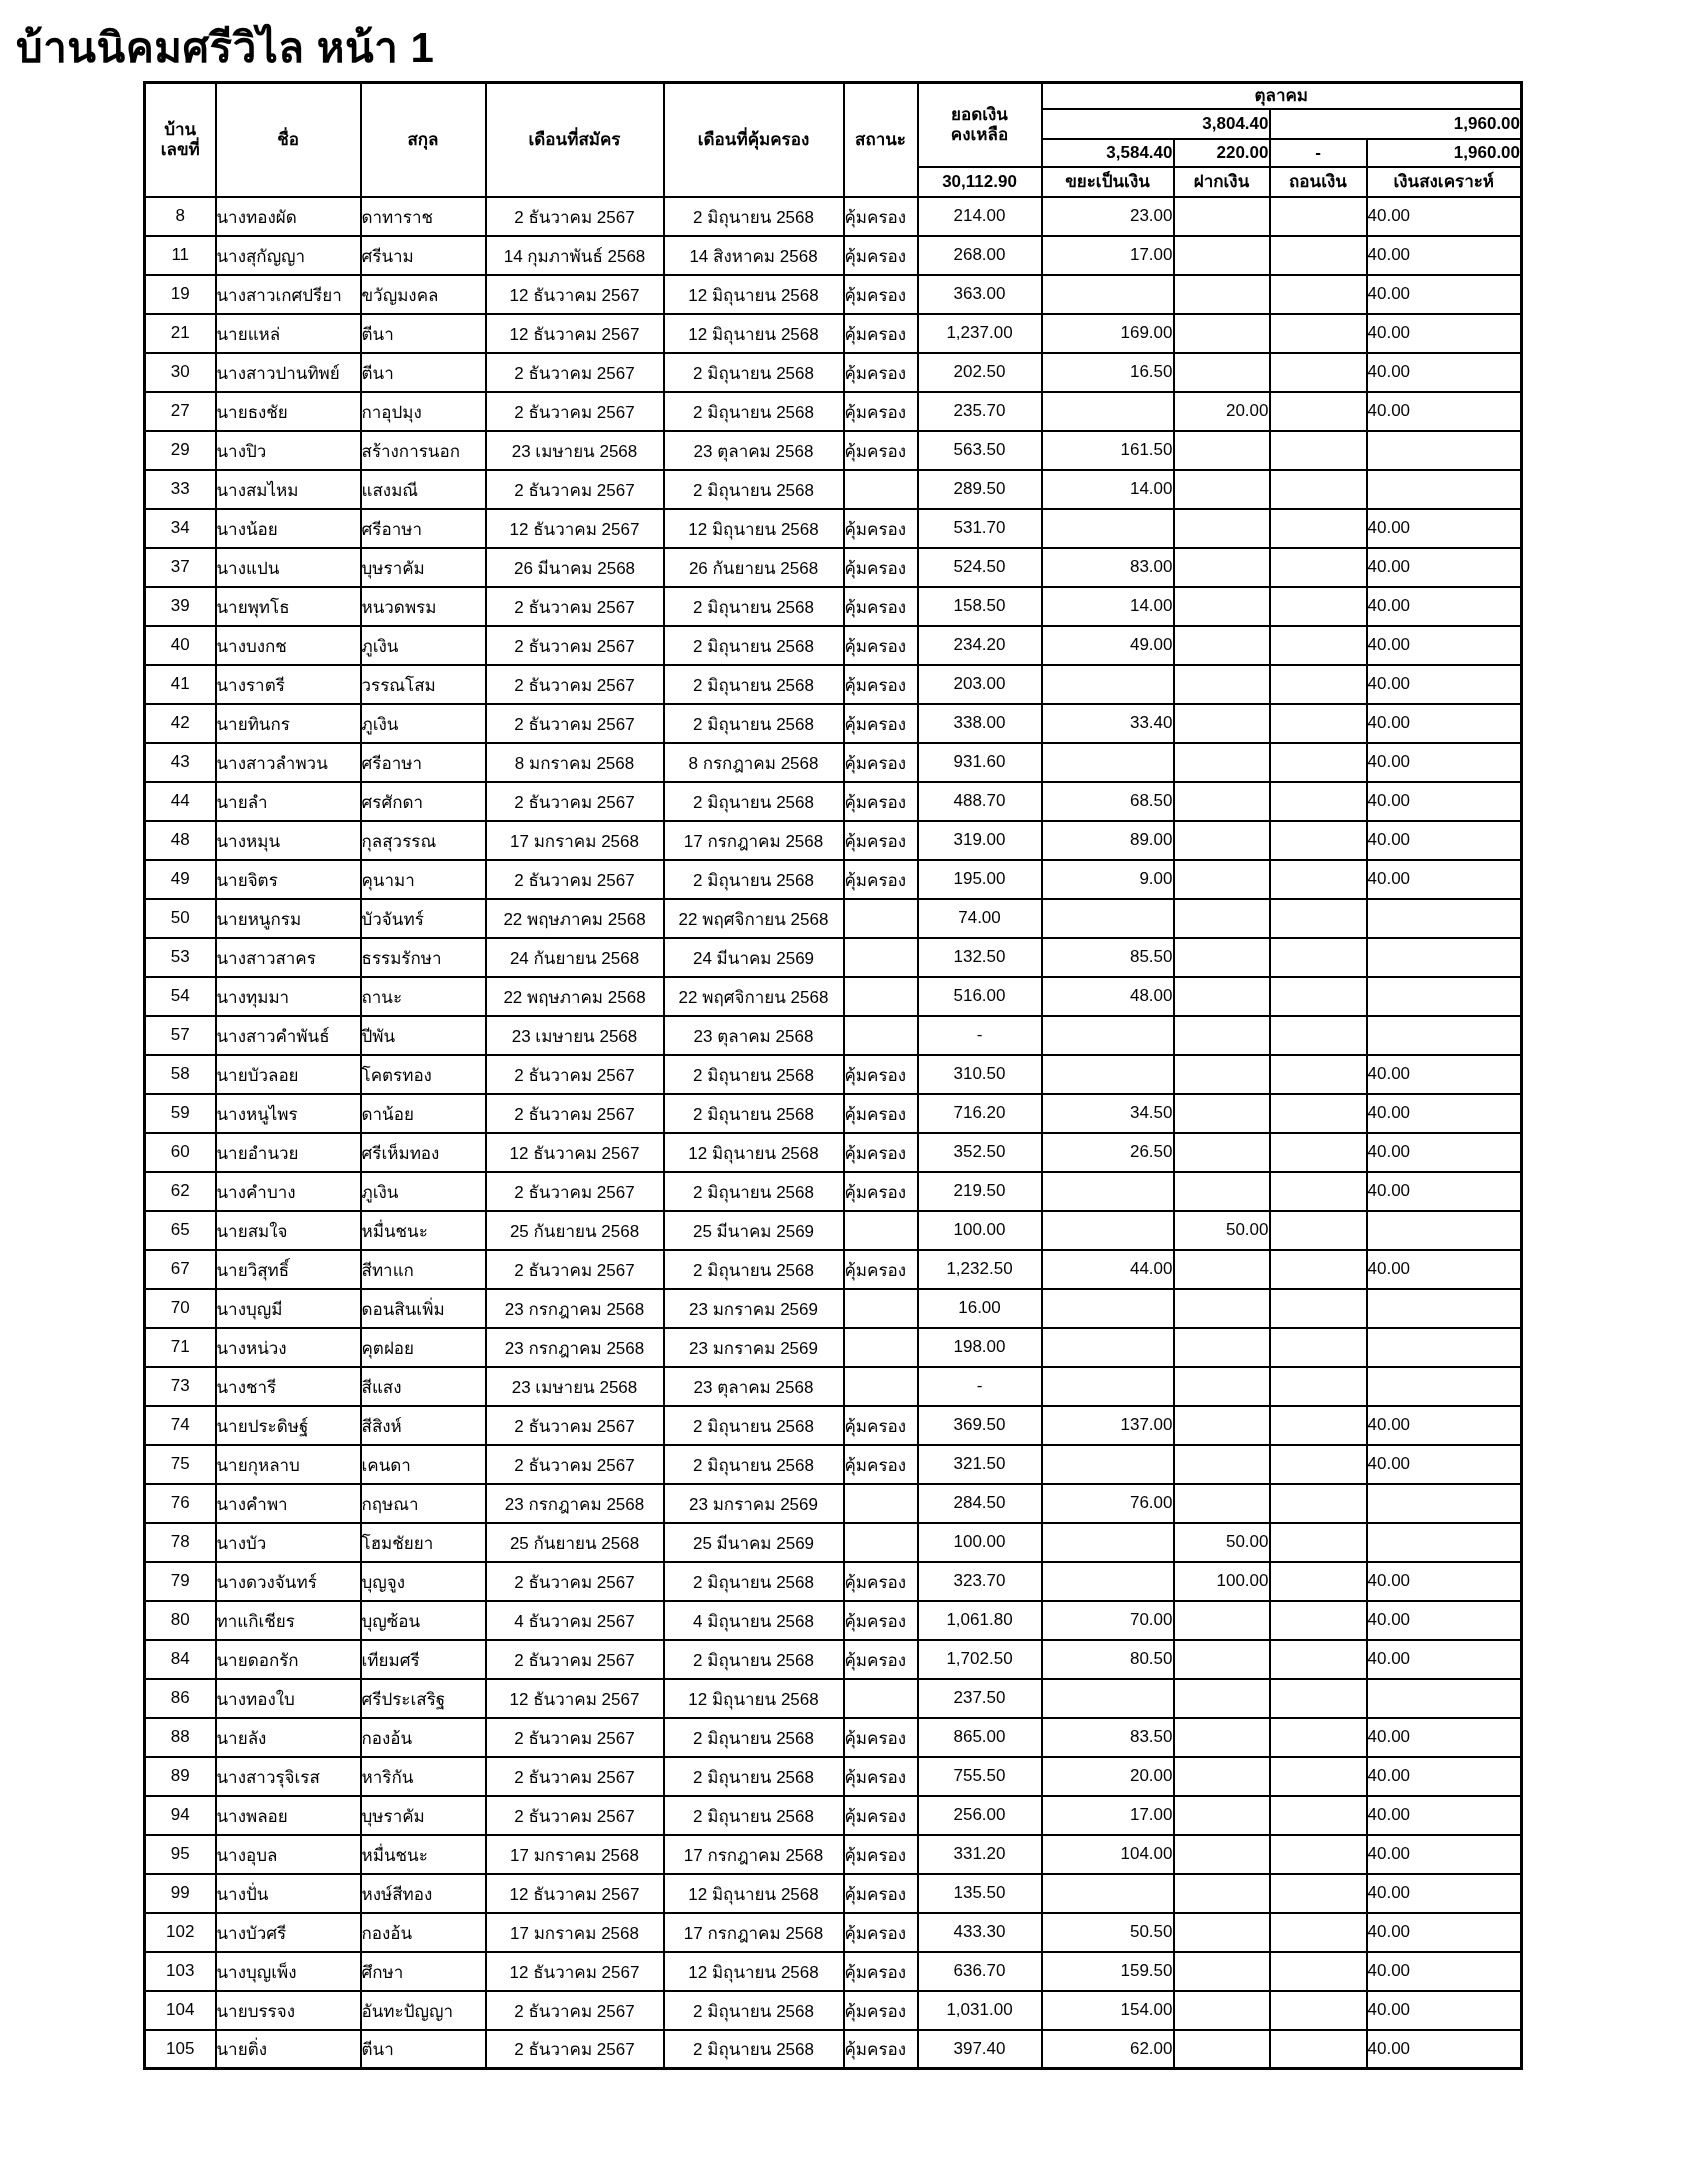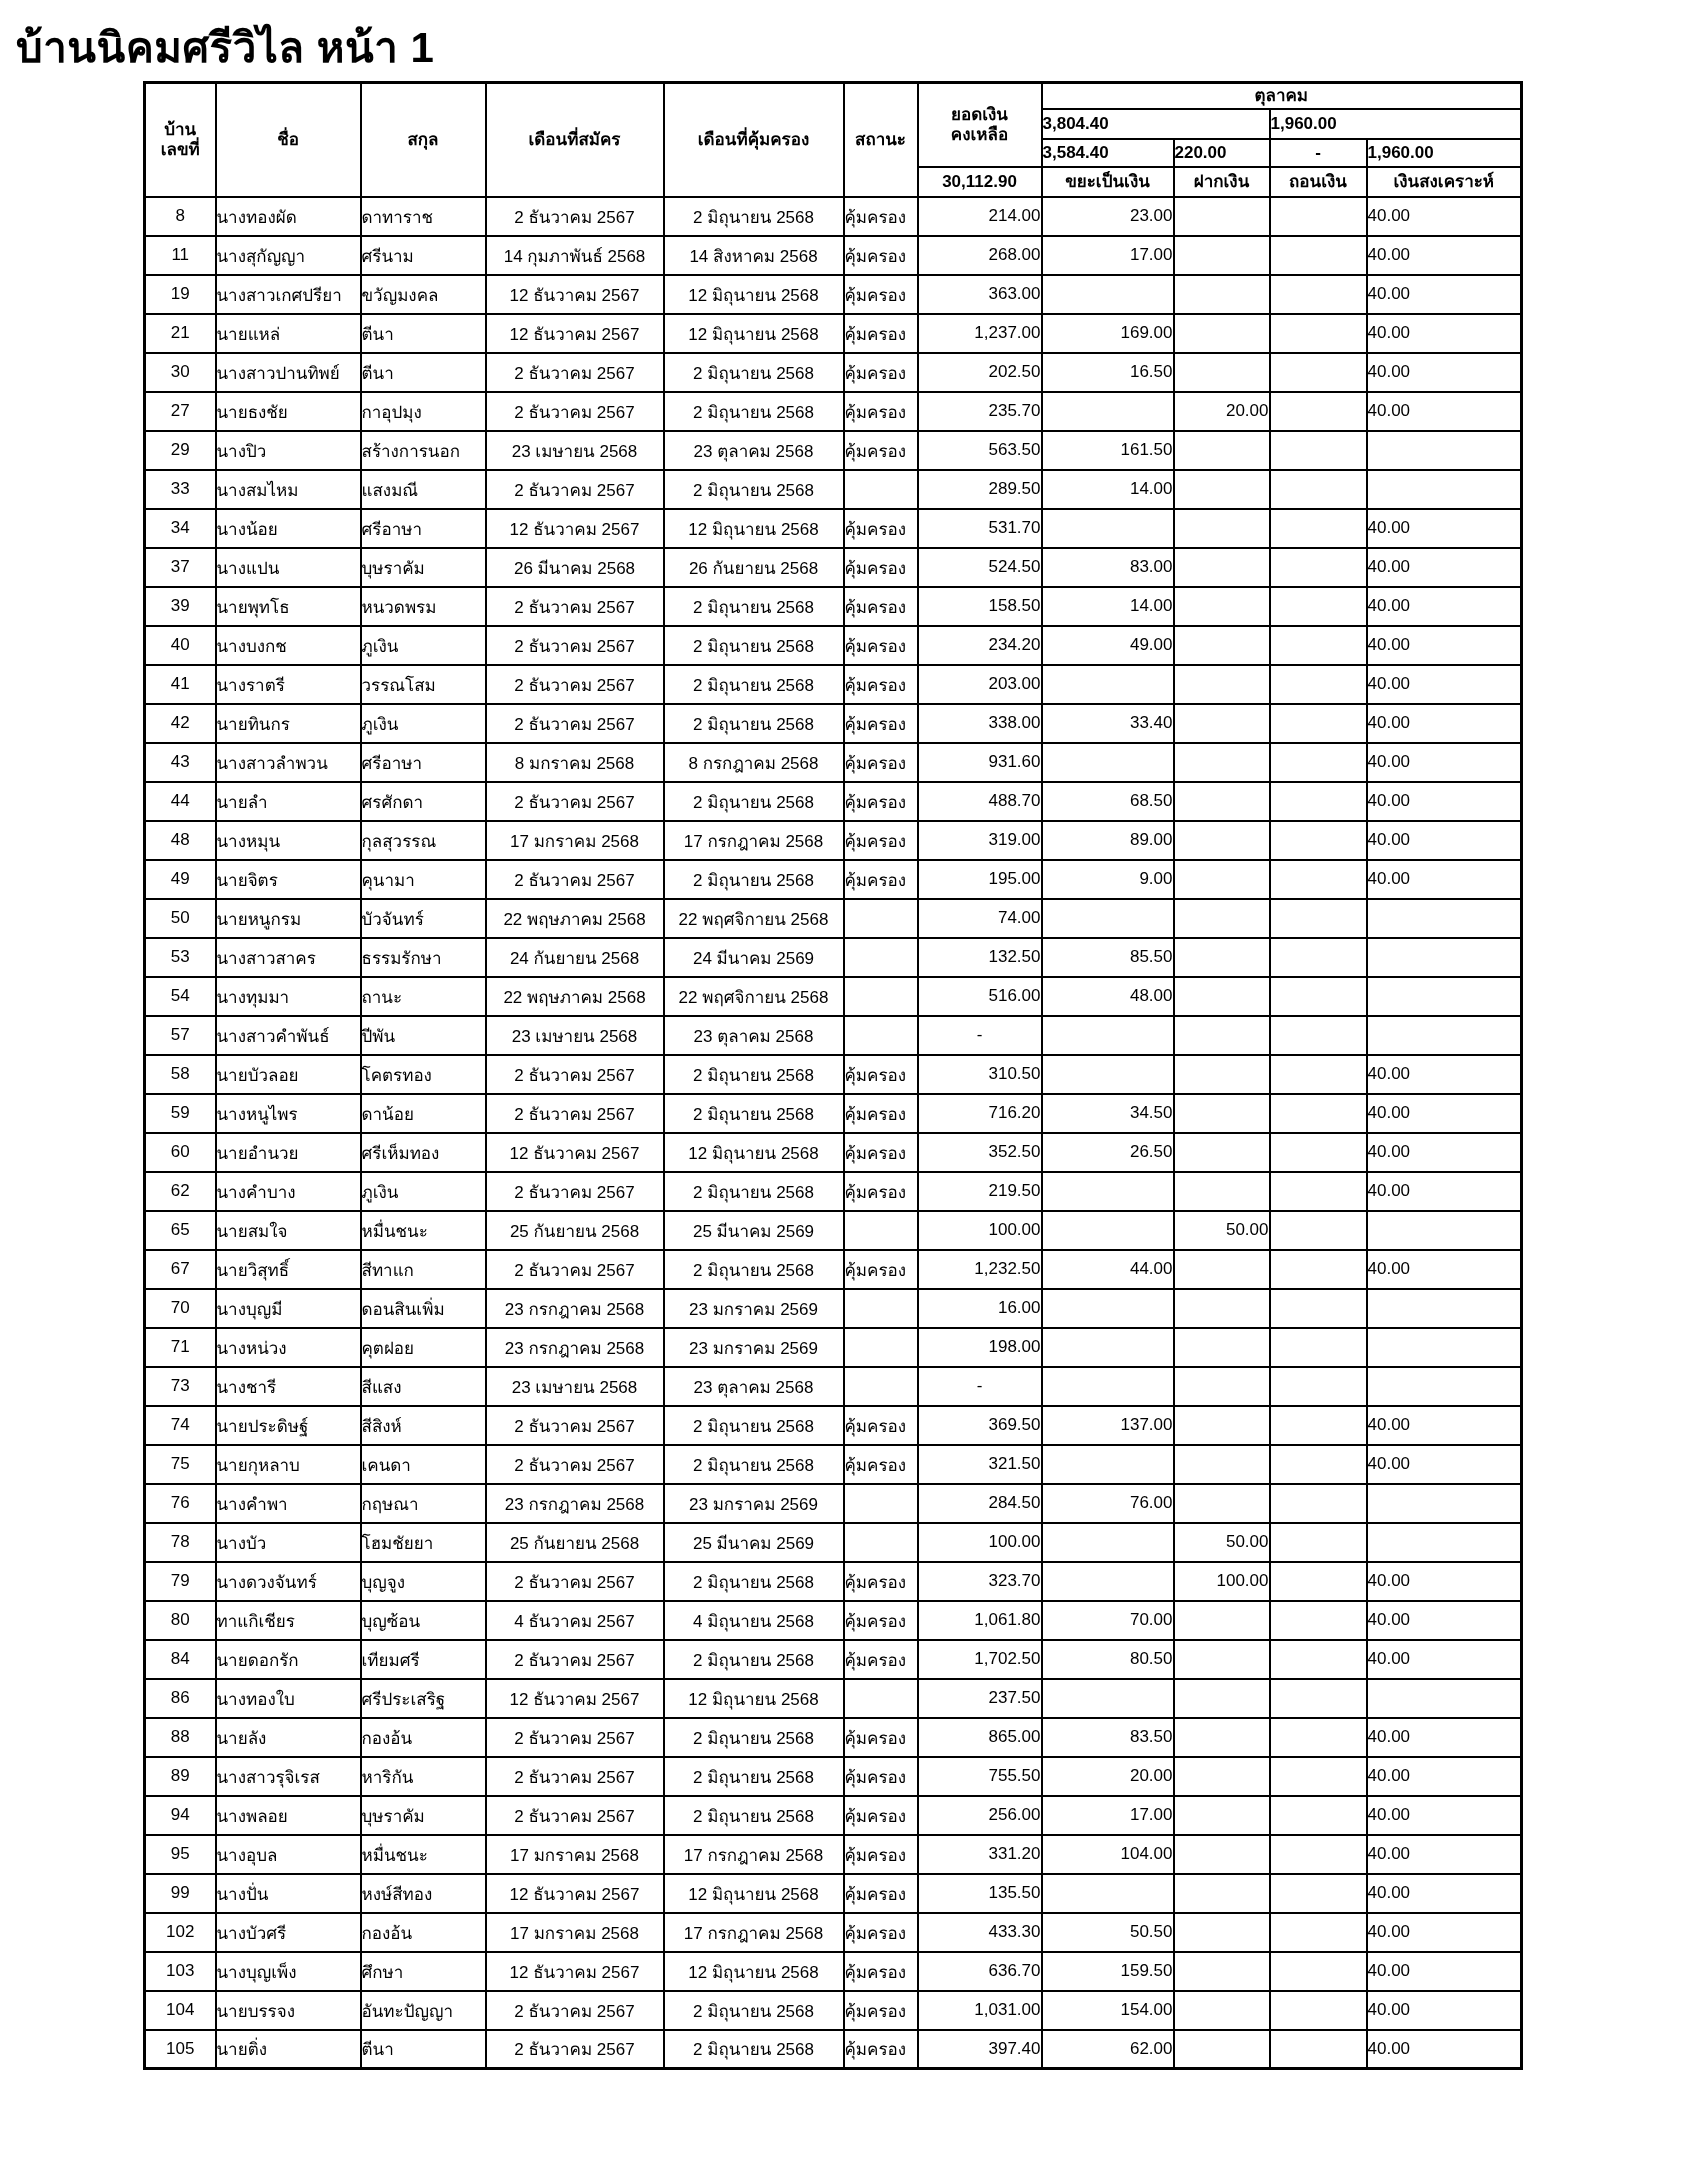--- a/index.html
+++ b/index.html
@@ -31,29 +31,29 @@
     font-size:17px;
     padding:0;
     vertical-align:middle;
   }
   thead th{font-weight:bold;}
   .h-top{height:26px;font-size:19px;}
   .h-sum1{height:30px;}
   .h-sum2{height:28px;}
   .h-lab{height:30px;}
   .head-main{font-weight:bold;font-size:17px;text-align:center;line-height:1.15;}
-  .sum-num{font-weight:bold;font-size:18px;text-align:left;padding-right:12px;}
+  .sum-num{font-weight:bold;font-size:18px;text-align:right;padding-right:12px;}
   .sum-balance{font-weight:bold;font-size:18px;text-align:center;padding-right:14px;}
   .text-center{text-align:center !important;padding-right:0 !important;}
   tbody tr{height:39px;}
   td.c-house{text-align:center;}
   td.c-name, td.c-surname{text-align:left;padding-left:5px;}
   td.c-date{text-align:center;}
   td.c-status{text-align:left;padding-left:2px;font-size:15px;}
-  td.c-balance{text-align:right;padding-right:14px;}
+  td.c-balance{text-align:center;padding-right:14px;}
   td.c-waste{text-align:right;padding-right:16px;}
   td.c-deposit{text-align:right;padding-right:8px;}
   td.c-withdraw{text-align:right;padding-right:8px;}
   td.c-welfare{text-align:left;padding-right:16px;}
 </style>
 </head>
 <body>
 
 <div class="page">
 

